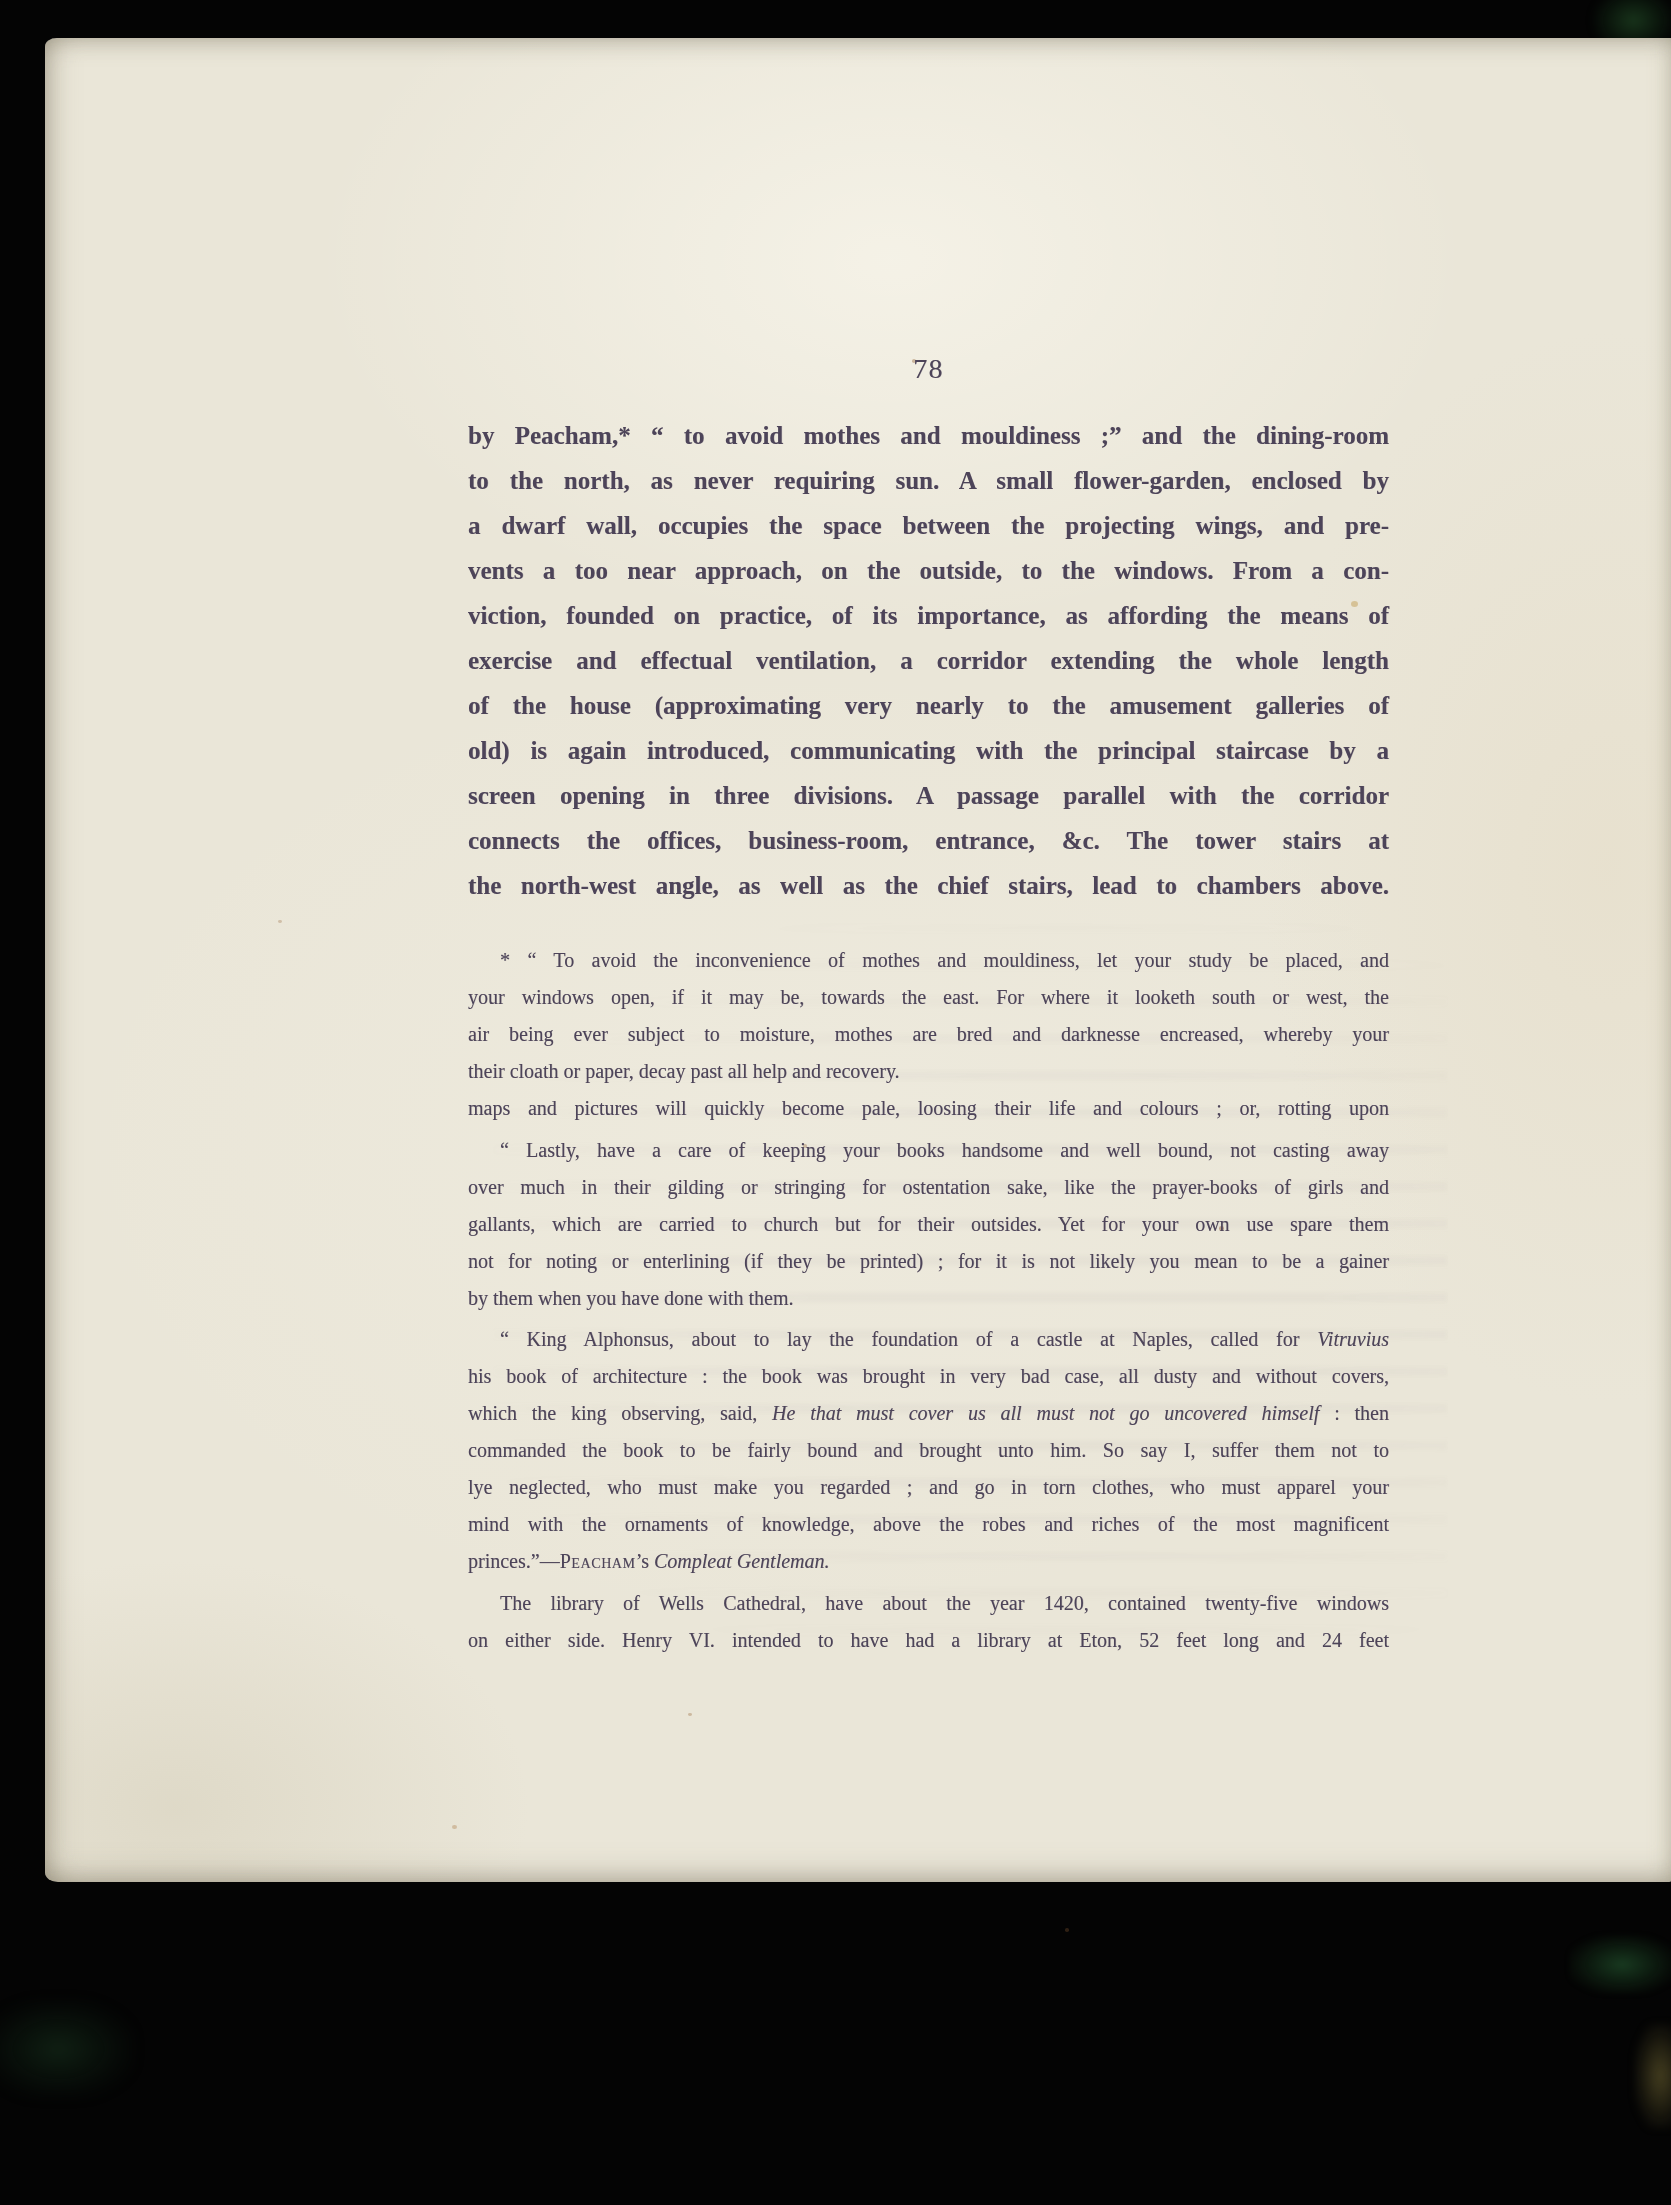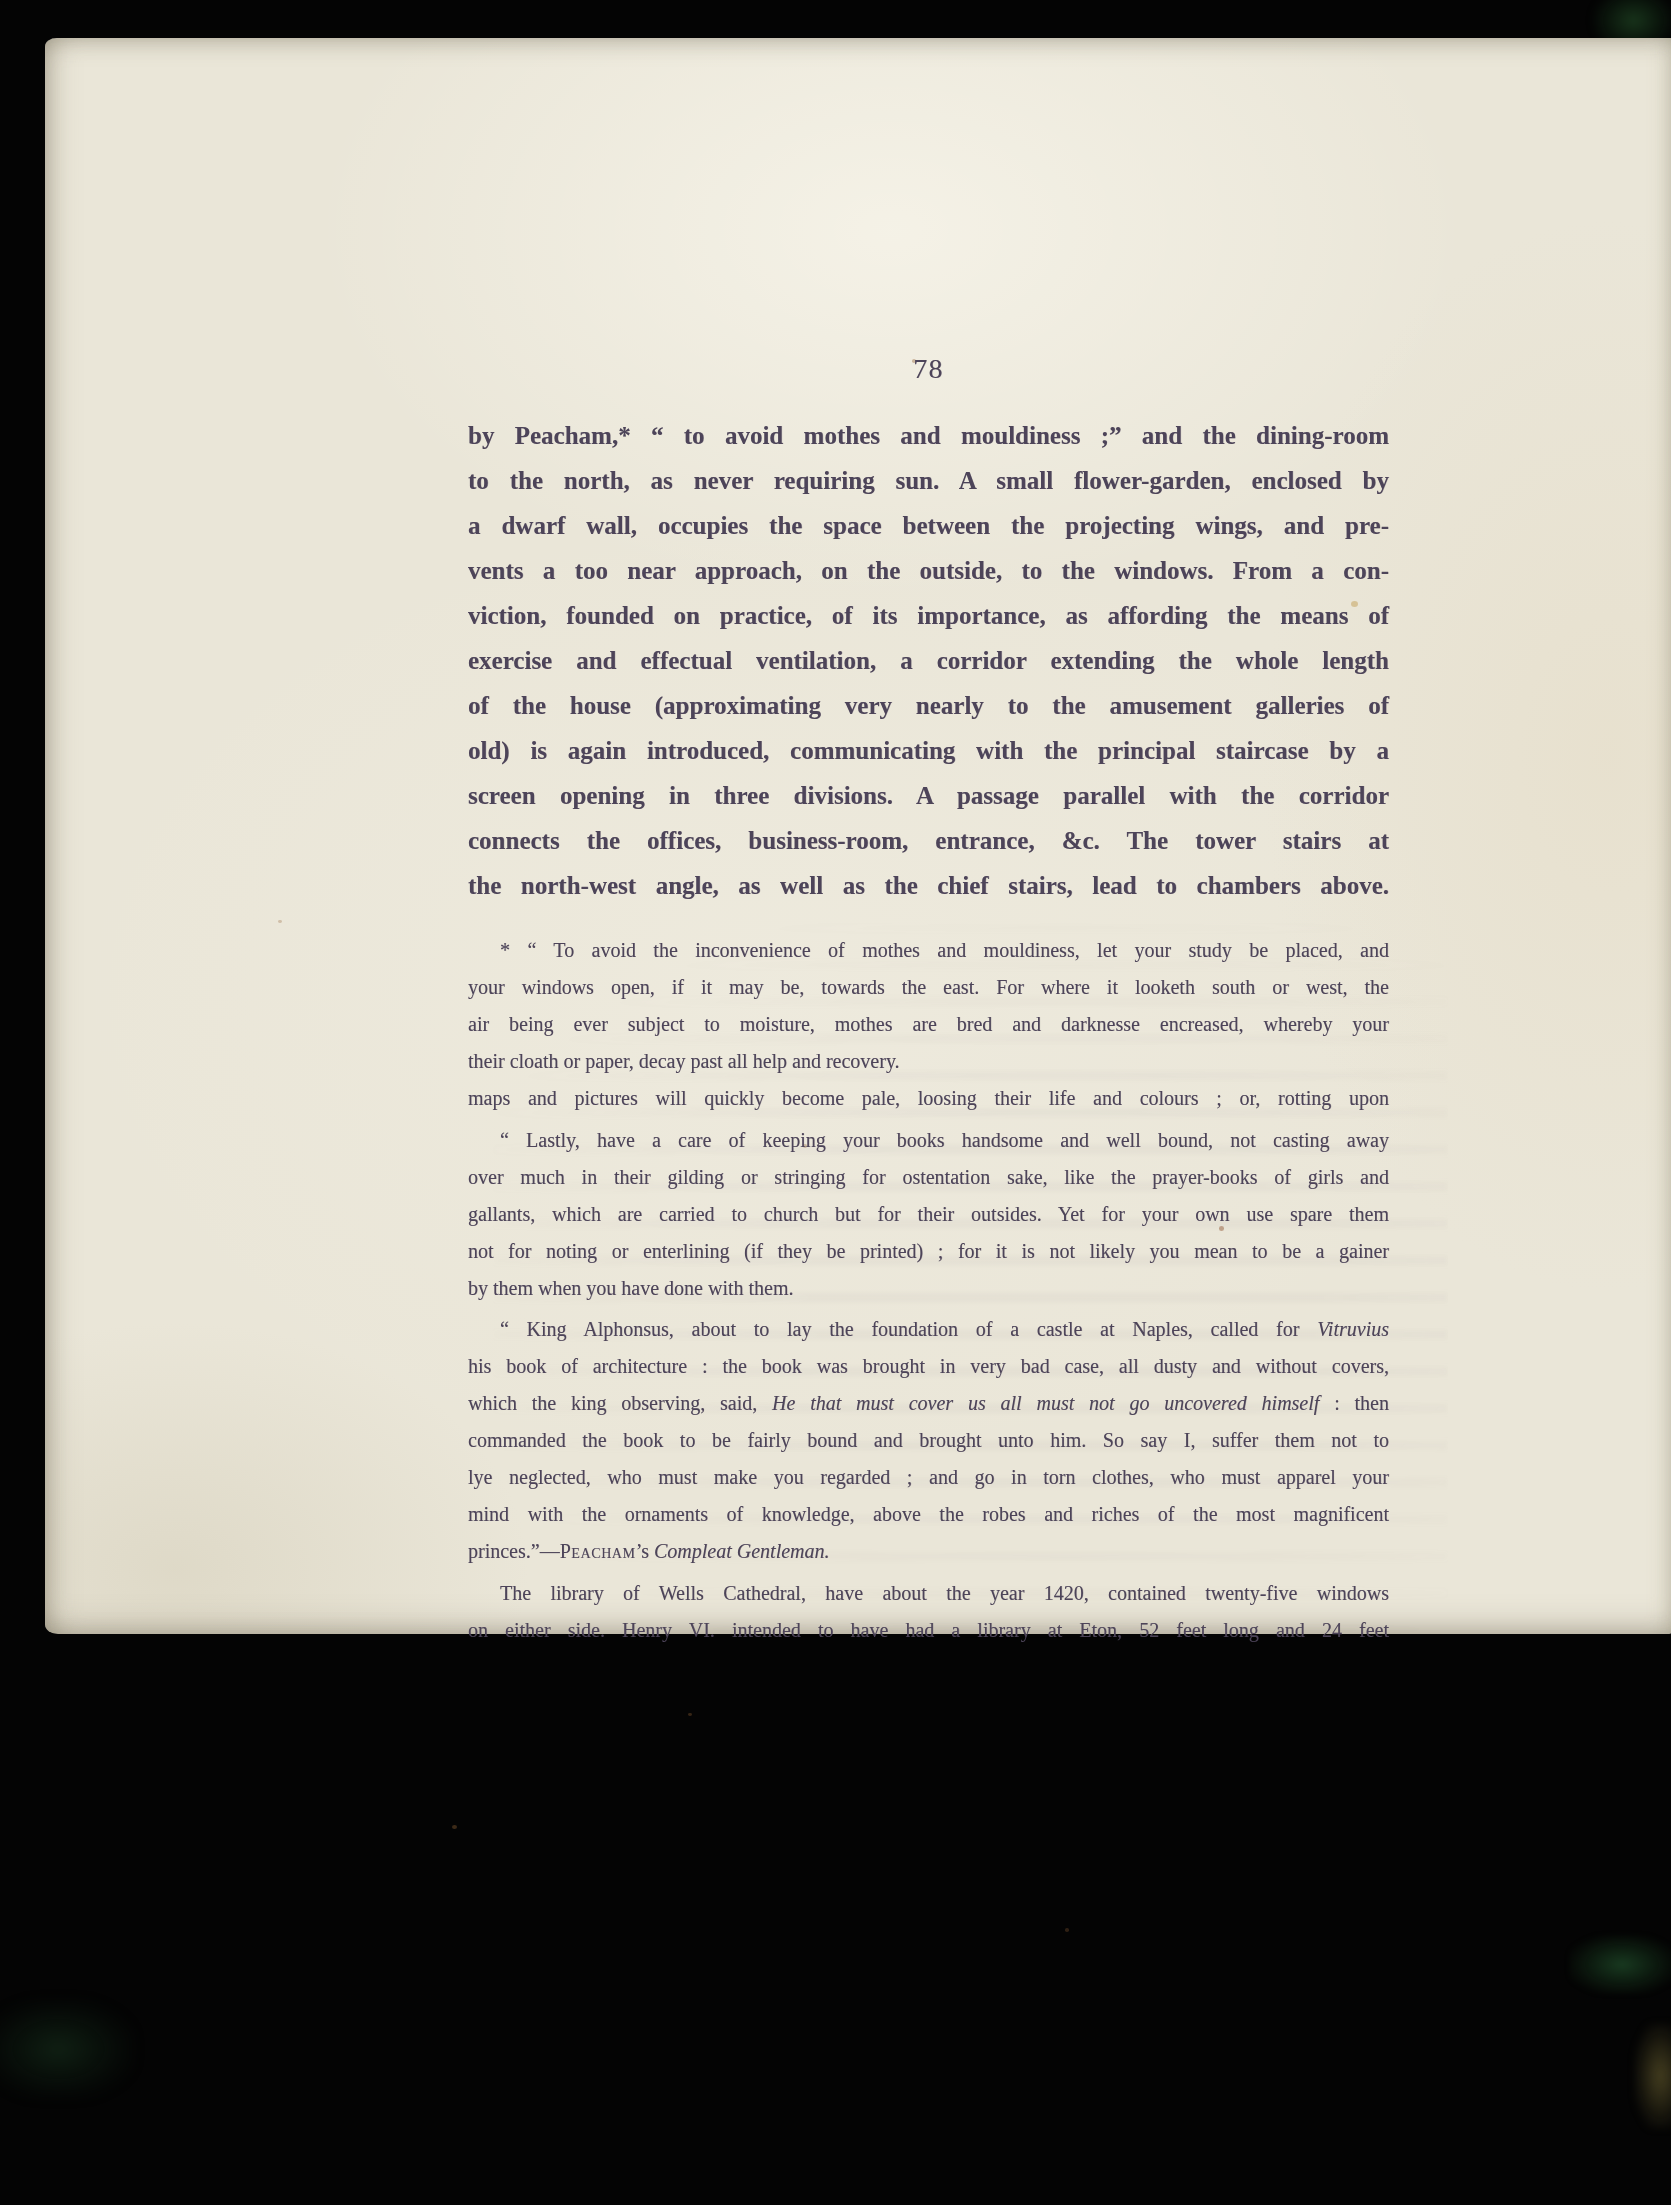--- a/index.html
+++ b/index.html
@@ -22,21 +22,21 @@
   .artifact.green-bl { left: -17.7px; top: 1999px; width: 153px; height: 100px;
     background: radial-gradient(ellipse at center, rgba(30,65,38,0.45), rgba(15,35,20,0.2) 55%, transparent 78%);
     filter: blur(5.3px); }
   .artifact.olive-br { left: 1634px; top: 2023px; width: 53px; height: 106px;
     background: radial-gradient(ellipse at center, rgba(110,100,50,0.6), rgba(60,55,30,0.25) 60%, transparent 80%);
     filter: blur(3.5px); }
 
   .paper {
     position: absolute;
     left: 45px; top: 38px;
-    width: 1627px; height: 1596px;
+    width: 1627px; height: 1844px;
     background-color: #eae6d8;
     background-image:
       radial-gradient(ellipse 826px 531px at 52% 12%, rgba(255,253,245,0.5), transparent 70%),
       radial-gradient(ellipse 531px 826px at 96% 45%, rgba(228,218,195,0.45), transparent 65%),
       radial-gradient(ellipse 590px 413px at 8% 96%, rgba(205,198,175,0.4), transparent 60%),
       radial-gradient(ellipse 944px 649px at 45% 60%, rgba(244,241,230,0.35), transparent 75%);
     box-shadow:
       inset 16.5px 0 29.5px -14px rgba(125,118,98,0.5),
       inset -10.6px 0 23.6px -10.6px rgba(150,142,120,0.35),
       inset 0 14px 27px -14px rgba(125,118,98,0.45),
@@ -71,21 +71,21 @@
     text-align: center;
     font-size: 28px;
     letter-spacing: 1.2px;
   }
   .main-text { margin-top: 27px; font-size: 25px; font-weight: bold; }
   .bline {
     height: 45px; line-height: 45px;
     text-align: justify; text-align-last: justify;
     white-space: nowrap;
   }
-  .footnotes { margin-top: 24px; font-size: 20px; }
+  .footnotes { margin-top: 34px; font-size: 20px; }
   .fn-para { margin-bottom: 4.7px; }
   .fline {
     height: 37px; line-height: 37px;
     text-align: justify; text-align-last: justify;
     white-space: nowrap;
   }
   .indent { text-indent: 32px; }
   .no-just { text-align-last: left; }
   .seg-i { font-style: italic; }
   .seg-sc { font-variant: small-caps; letter-spacing: 0.6px; }

